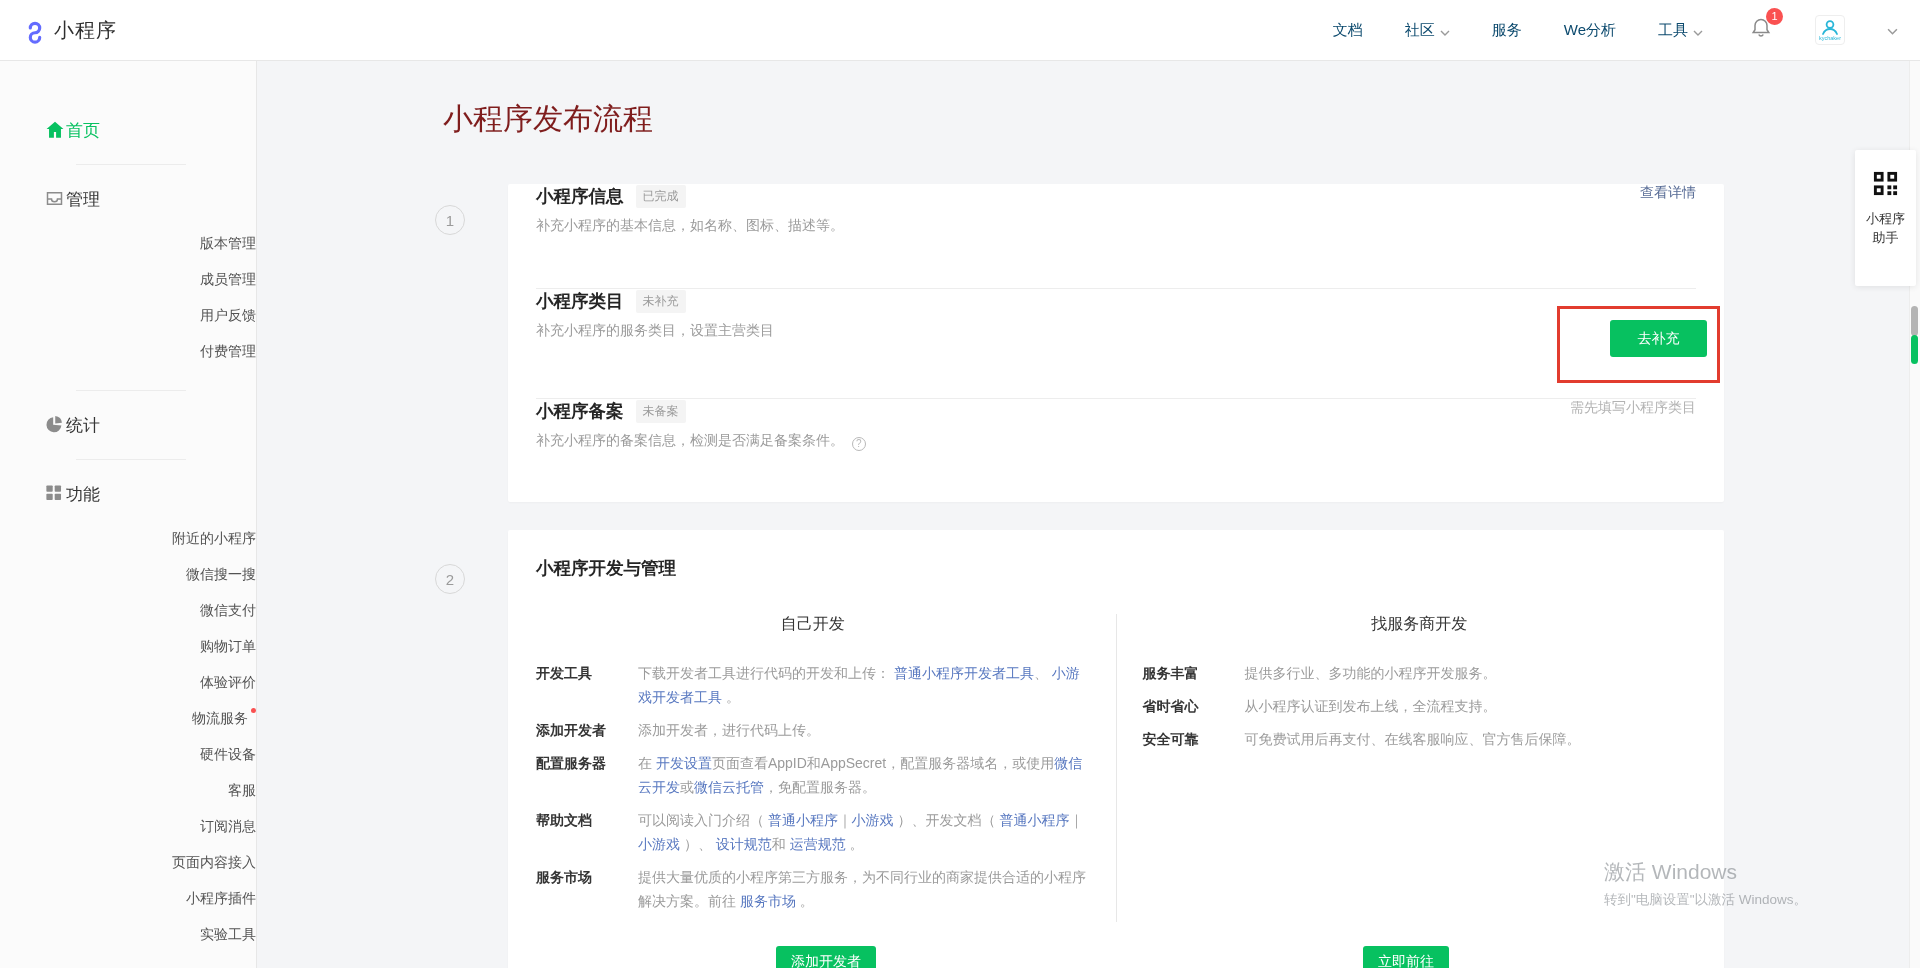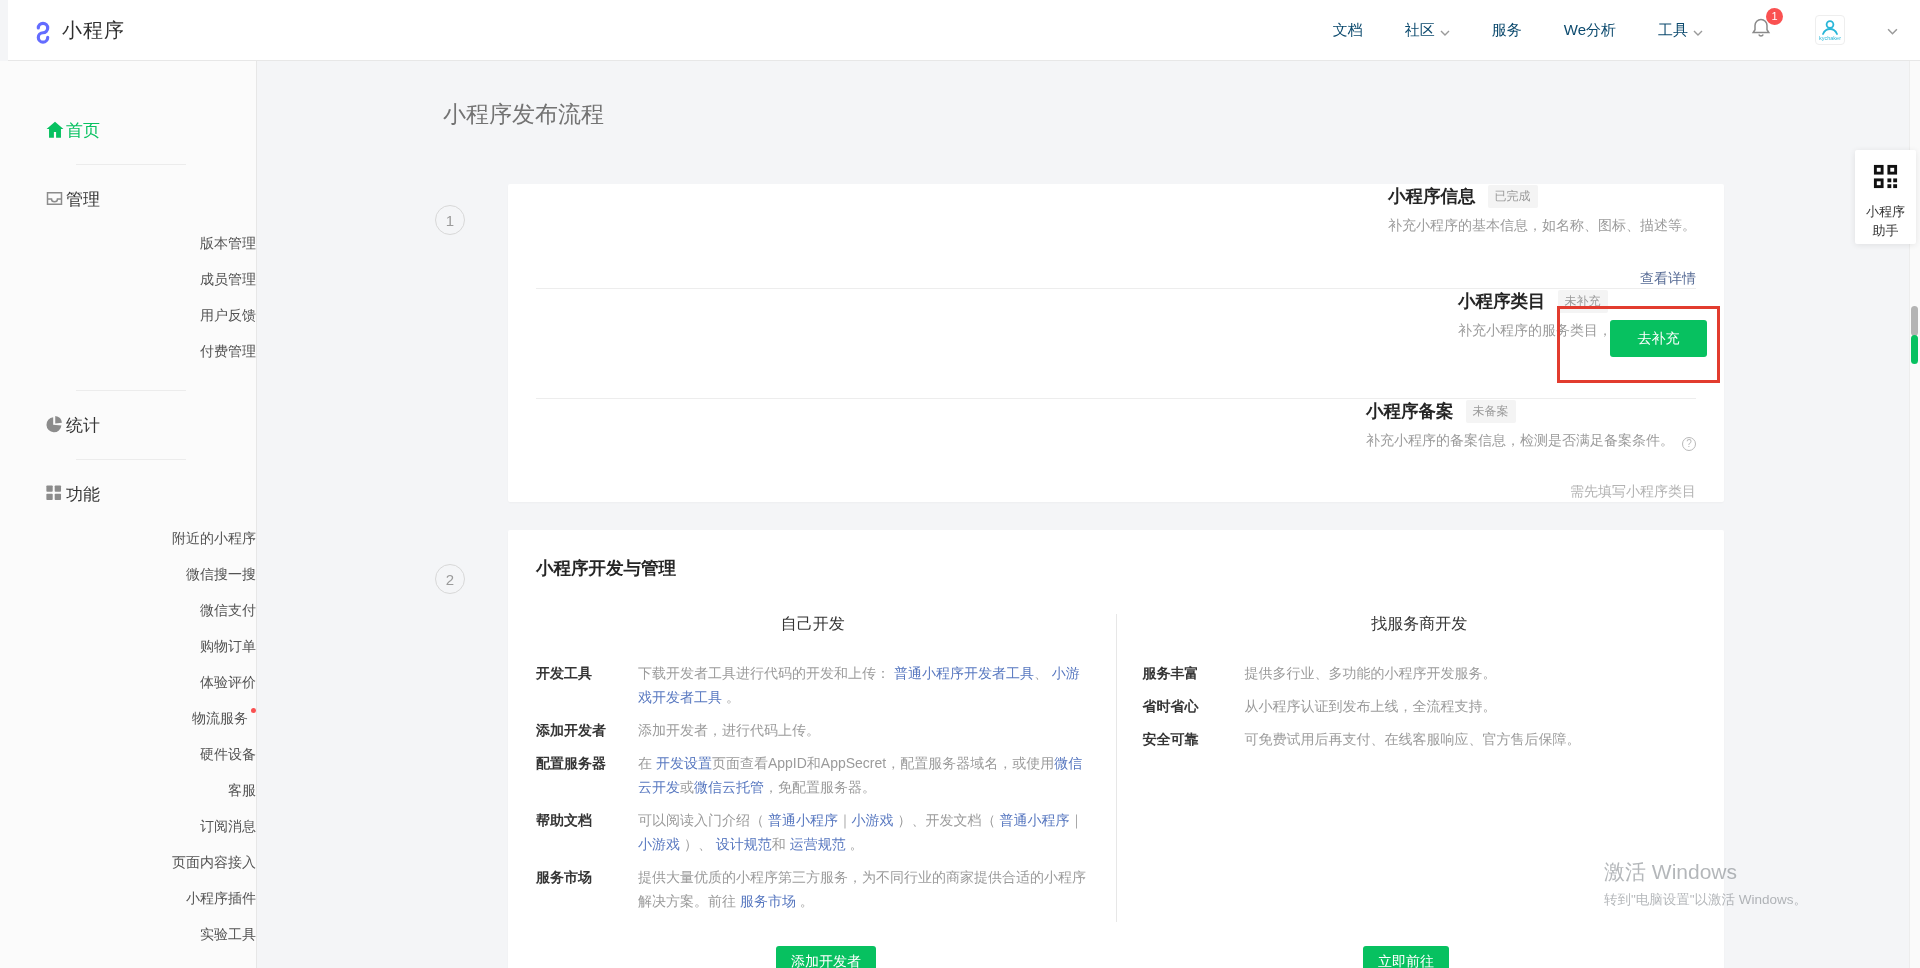--- a/index.html
+++ b/index.html
@@ -1,21 +1,21 @@
 <!DOCTYPE html>
 <html><head>
 <meta charset="utf-8">
 <style>
   * { margin:0; padding:0; box-sizing:border-box; }
   html,body { width:1920px; height:968px; overflow:hidden; }
   body { font-family:"Liberation Sans","DejaVu Sans",sans-serif; background:#f4f5f7; color:#353535; }
   .root { position:relative; width:1920px; height:968px; overflow:hidden; }
 
   
-  .header { position:absolute; top:0; left:8px; right:0; height:61px; background:#fff;
+  .header { position:absolute; top:0; left:0; right:0; height:61px; background:#fff;
             border-bottom:1px solid #e7e7e7; display:flex; align-items:center; padding:0 22px; z-index:30; }
   .logo { display:flex; align-items:center; gap:10px; }
   .logo-text { font-size:20px; color:#2f2f2f; letter-spacing:1px; }
   .hnav { margin-left:auto; display:flex; align-items:center; gap:42px; }
   .hnav-item { font-size:15px; color:#0c4a6e; cursor:pointer; display:flex; align-items:center; gap:5px; }
   .chev { display:inline-block; }
   .bell-wrap { position:relative; margin-left:4px; cursor:pointer; }
   .bell-badge { position:absolute; top:-8px; right:-10px; min-width:17px; height:17px; border-radius:9px;
                 background:#fa5151; color:#fff; font-size:11px; line-height:17px; text-align:center; padding:0 4px; }
   .avatar { width:30px; height:30px; border-radius:4px; background:#fff; border:1px solid #eee; overflow:hidden; cursor:pointer; }
@@ -27,28 +27,28 @@
   .side-row .side-label { font-size:17px; color:#353535; }
   .side-row.home .side-label { color:#07c160; }
   .side-divider { height:1px; background:#ececec; margin:21px 70px 21px 76px; }
   .sub-list { margin-top:13px;text-align:right; }
   .sub-item { height:36px; line-height:36px; padding-left:76px; font-size:14px; color:#535353; cursor:pointer; position:relative; }
   .sub-item .dot { display:inline-block; width:5px; height:5px; border-radius:50%; background:#fa5151; vertical-align:top; margin:8px 0 0 3px; }
   .icon22 { width:22px; height:22px; flex:0 0 22px; }
 
   
   .main { position:absolute; top:61px; left:257px; right:0; bottom:0; background:#f4f5f7; overflow:hidden; }
-  .page-title { position:absolute; left:186px; top:38px; font-size:23px; font-weight:500; color:#737373; }
+  .page-title { position:absolute; left:186px; top:38px; font-size:30px; font-weight:500; color:#7f1d1d; }
   .step-circle { position:absolute; width:30px; height:30px; border:1px solid #d8d8d8; border-radius:50%;
                  color:#9a9a9a; font-size:15px; display:flex; align-items:center; justify-content:center; background:transparent; }
   .card { position:absolute; left:251px; width:1216px; background:#fff; border-radius:2px; box-shadow:0 1px 2px rgba(0,0,0,0.03); }
   .card1 { top:123px; height:318px; padding:0 28px; }
   .card2 { top:469px; height:560px; padding:0 28px; }
 
-  .flow-row { display:flex; align-items:flex-end; position:relative;flex-direction:column; }
+  .flow-row { display:flex; align-items:flex-start; position:relative; }
   .flow-row + .flow-row { border-top:1px solid #ededed; }
   .r1 { height:104px; } .r2 { height:110px; } .r3 { height:103px; }
   .flow-left { flex:1; }
   .row-title-line { display:flex; align-items:center; gap:12px; }
   .row-title { font-size:17.5px; font-weight:600; color:#252525; }
   .row-badge { font-size:12px; color:#9a9a9a; background:#f4f4f4; padding:3px 7px; border-radius:2px; }
   .row-desc { margin-top:9px; font-size:14px; color:#9b9b9b; }
   .row-link { font-size:14px; color:#576b95; cursor:pointer; text-decoration:none; }
   .row-note { font-size:14px; color:#b3b3b3; }
   .annotate-box { position:absolute; right:-24px; top:17px; width:163px; height:77px; border:3px solid #e23c2f; }
@@ -71,22 +71,22 @@
   .card2-footer { display:flex; margin-top:24px; }
   .footer-half { flex:1; text-align:center; }
   .btn-footer { height:31px; padding:0 15px; }
 
   
   .watermark { position:absolute; left:1347px; top:797px; color:rgba(118,124,130,0.55); z-index:5; }
   .watermark .wm1 { font-size:21px; }
   .watermark .wm2 { font-size:13.5px; margin-top:5px; }
 
   
-  .qr-panel { position:absolute; top:150px; left:1855px; width:61px; height:94px; background:#fff;
-              box-shadow:0 1px 6px rgba(0,0,0,0.09); border-radius:2px; text-align:center; padding-top:13px; z-index:40; cursor:pointer; }
+  .qr-panel { position:absolute; top:150px; left:1855px; width:61px; height:136px; background:#fff;
+              box-shadow:0 1px 6px rgba(0,0,0,0.09); border-radius:2px; text-align:center; padding-top:20px; z-index:40; cursor:pointer; }
   .qr-label { margin-top:8px; font-size:13px; color:#353535; line-height:19px; padding:0 6px; }
 
   
   .scroll-track { position:absolute; right:0; top:61px; bottom:0; width:11px; background:#fafafa; border-left:1px solid #ededed; z-index:35; }
   .scroll-thumb-gray { position:absolute; right:2px; top:245px; width:7px; height:30px; border-radius:4px; background:#b4b4b4; }
   .scroll-thumb-green { position:absolute; right:2px; top:274px; width:7px; height:29px; border-radius:4px; background:#07c160; }
 </style>
 </head>
 <body>
 

